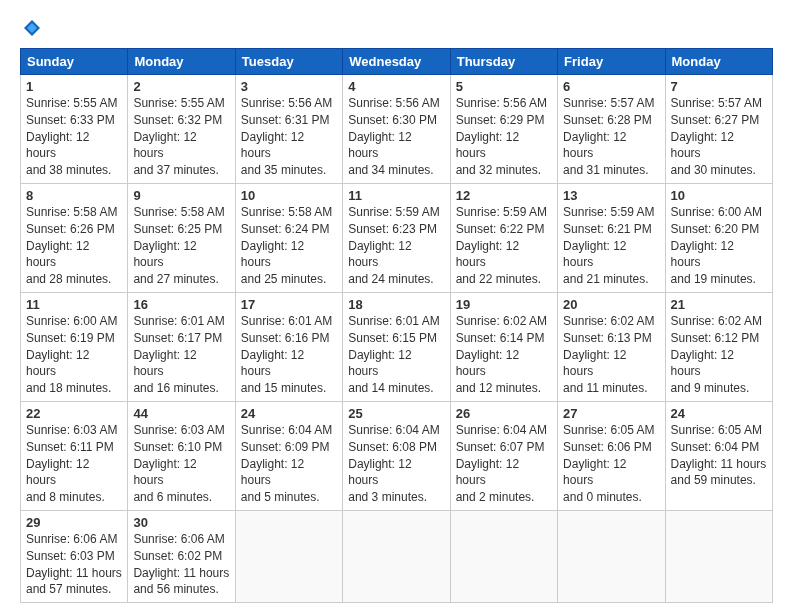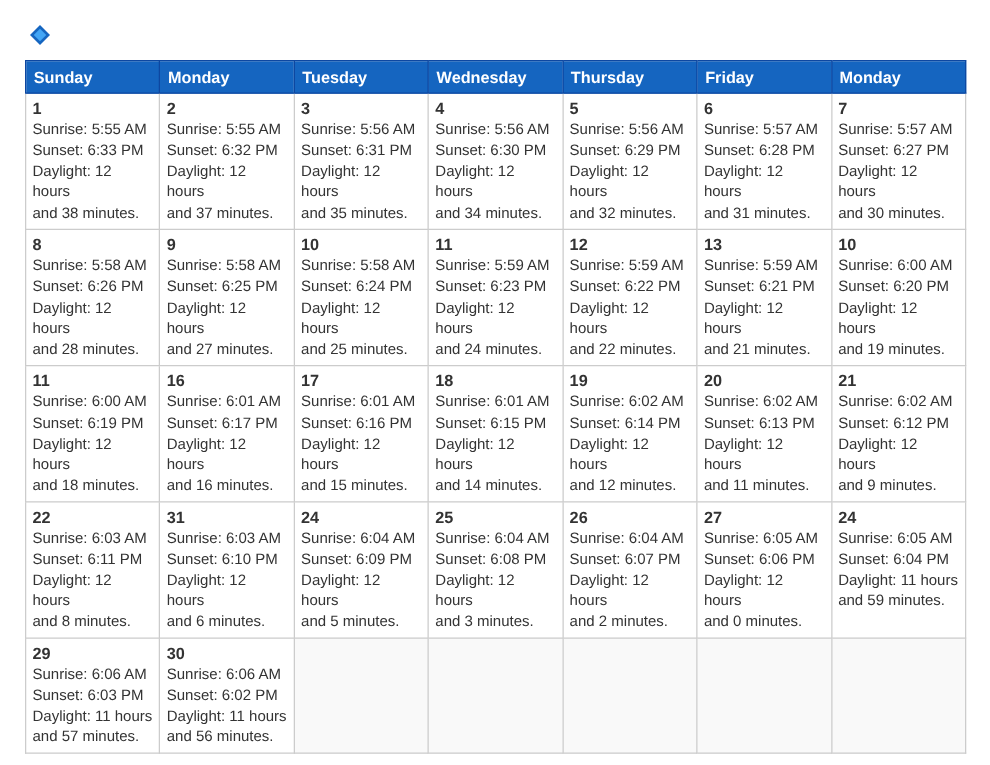--- a/index.html
+++ b/index.html
@@ -289,21 +289,21 @@
         </tr>
         <tr>
           <td>
             <span class="day-number">22</span>
             <div class="day-info" style="white-space: pre-line;">Sunrise: 6:03 AM
 Sunset: 6:11 PM
 Daylight: 12 hours
 and 8 minutes.</div>
           </td>
           <td>
-            <span class="day-number">31</span>
+            <span class="day-number">44</span>
             <div class="day-info" style="white-space: pre-line;">Sunrise: 6:03 AM
 Sunset: 6:10 PM
 Daylight: 12 hours
 and 6 minutes.</div>
           </td>
           <td>
             <span class="day-number">24</span>
             <div class="day-info" style="white-space: pre-line;">Sunrise: 6:04 AM
 Sunset: 6:09 PM
 Daylight: 12 hours

